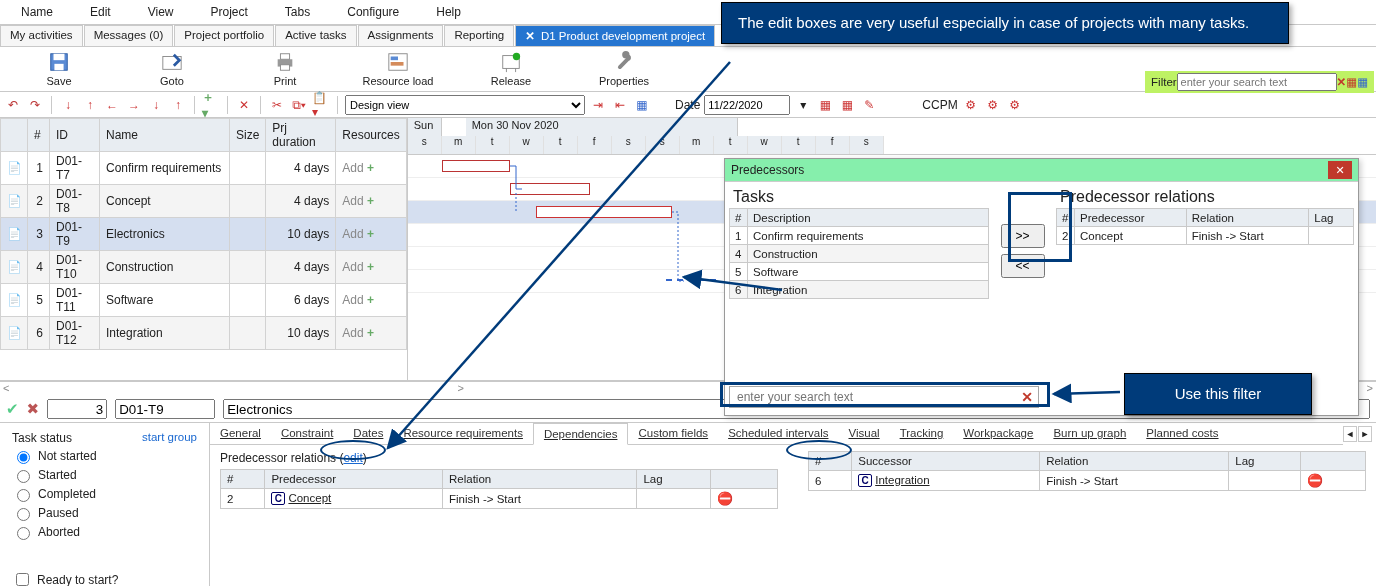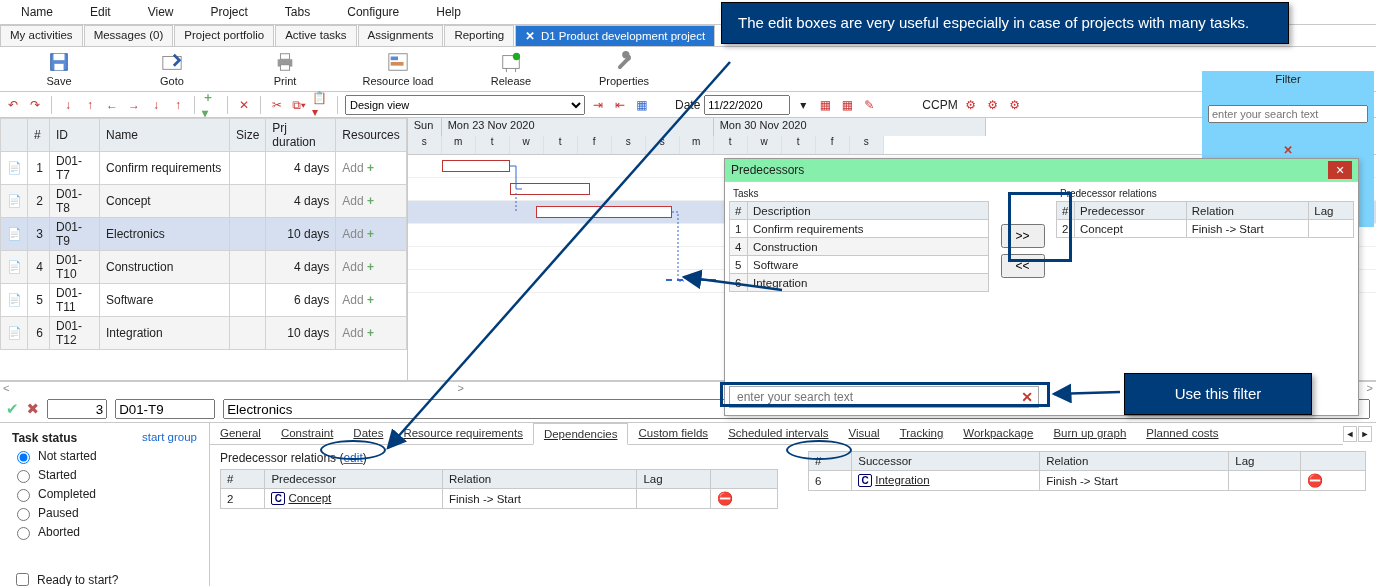--- a/index.html
+++ b/index.html
@@ -28,41 +28,41 @@
   .grid { border-right:1px solid var(--border2); }
   .grid table { border-collapse:collapse; font-size:12px; }
   .grid th, .grid td { border:1px solid #d2d2d2; padding:2px 6px; height:21px; }
   .grid th { background:var(--bg-head); font-weight:normal; text-align:left; }
   .grid tr.sel td { background:var(--bg-sel); }
   .grid tr.alt td { background:var(--bg-alt); }
   .grid td.num { text-align:right; }
   .grid td.addcell { color:#888; }
   .gantt { flex:1; position:relative; overflow:hidden; }
   .gantt-head { display:flex; flex-direction:column; border-bottom:1px solid var(--border2); }
-  .gantt-row1 { display:flex; height:18px; }
+  .gantt-row1 { display:flex; height:18px;gap:24px; }
   .gantt-row1 > div { border-right:1px solid var(--border2); padding:1px 6px; background:var(--bg-head); font-size:11px; }
   .gantt-row2 { display:flex; height:18px; }
   .gantt-row2 > div { width:34px; text-align:center; border-right:1px solid #e0e0e0; background:var(--bg-head); font-size:10px; }
   .gantt-body { position:relative; }
   .gantt-body .row { height:23px; border-bottom:1px solid #eee; position:relative; }
   .gantt-body .row.sel { background:var(--bg-sel); }
   .bar { position:absolute; height:12px; top:5px; background:#fff; border:1.5px solid #b33; }
   .bar.r3 { border-color:#c33; }
   
   .scrollrow { display:flex; justify-content:space-between; border-top:1px solid var(--border2); height:15px; padding:0 3px; }
   .scrollrow span { color:#888; font-size:11px; }
   .detail-top { display:flex; align-items:center; gap:8px; padding:3px 6px; border-bottom:1px solid var(--border2); }
   .detail-top .ok { color:#5c8; font-size:15px; }
   .detail-top .del { color:#b55; font-size:15px; }
   .detail-top input.idx { width:60px; height:20px; text-align:right; }
   .detail-top input.code { width:100px; height:20px; }
   .detail-top input.name { flex:1; height:20px; }
   .detail-main { display:flex; height:174px; }
   .status-pane { width:210px; padding:8px 12px; border-right:1px solid var(--border2); display:flex; flex-direction:column; gap:3px; }
-  .status-pane .hdr { font-weight:bold; }
+  .status-pane .hdr { font-weight:normal; }
   .status-pane label { display:flex; align-items:center; gap:5px; font-size:12px; }
   .status-pane .grouplink { color:var(--link); font-size:11.5px; position:absolute; margin-left:130px; }
   .tabs2 { display:flex; border-bottom:1px solid var(--border2); }
   .tabs2 > span { padding:4px 10px; font-size:11.5px; cursor:pointer; color:#333; }
   .tabs2 > span.active { background:#fff; border:1px solid var(--border2); border-bottom:1px solid #fff; margin-bottom:-1px; }
   .relpanes { display:flex; gap:30px; padding:6px 10px; }
   .relpane { flex:1; }
   .relpane .title { font-size:12px; margin-bottom:4px; }
   .relpane .title a { color:var(--link); text-decoration:underline; }
   .reltbl { border-collapse:collapse; width:100%; }
@@ -72,40 +72,40 @@
   
   .dlg { position:absolute; left:724px; top:158px; width:635px; height:258px; background:#fff; border:1px solid #999; box-shadow:2px 2px 6px rgba(0,0,0,.2); z-index:50; }
   .dlg .titlebar { display:flex; justify-content:space-between; align-items:center; background:#86efac; border-bottom:1px solid #ccc; padding:2px 6px; font-size:12px; }
   .dlg .closebtn { background:#c0392b; color:#fff; width:24px; height:18px; text-align:center; line-height:18px; font-size:11px; cursor:pointer; }
   .dlg .body { display:flex; padding:4px; gap:6px; height:200px; }
   .dlg .tasks, .dlg .rels { border:0px solid var(--border2); }
   .dlg .tasks { width:260px; }
   .dlg .mid { width:55px; display:flex; flex-direction:column; gap:6px; align-items:center; justify-content:flex-start; padding-top:38px; }
   .dlg .mid button { width:44px; height:24px; font-size:12px; }
   .dlg .rels { flex:1; }
-  .dlg .label { font-size:10px; margin:2px 4px; }
+  .dlg .label { font-size:16px; margin:2px 4px; }
   .dlg table { border-collapse:collapse; width:100%; }
   .dlg th, .dlg td { border:1px solid var(--border2); padding:2px 5px; font-size:11.5px; height:18px; text-align:left; }
   .dlg th { background:var(--bg-head); font-weight:normal; }
   .dlg tr.alt td { background:var(--bg-alt); }
   .dlg .search { display:flex; margin:4px; border:1px solid var(--border); align-items:center; padding:0 5px; height:22px; }
   .dlg .search input { border:none; flex:1; outline:none; font-size:12px; }
   .dlg .search .x { color:#c0392b; font-weight:bold; font-size:14px; cursor:pointer; }
   
   .callout { position:absolute; background:var(--accent); color:#fff; padding:10px 16px; font-size:15px; font-family:"Segoe UI","Futura",sans-serif; border:1px solid #000; box-shadow:3px 3px 5px rgba(0,0,0,.3); z-index:80; line-height:1.3; }
   .annot-box { position:absolute; border:3px solid var(--accent); z-index:70; pointer-events:none; }
   .annot-ellipse { position:absolute; border:2px solid var(--accent); border-radius:50%; z-index:70; pointer-events:none; }
   svg.arrow { position:absolute; z-index:72; pointer-events:none; overflow:visible; }
   .tabs2wrap { flex:1; display:flex; flex-direction:column; }
   .tabs2nav { display:flex; align-items:center; gap:1px; padding-right:4px; }
   .tabs2nav .nav { border:1px solid var(--border2); width:14px; height:16px; text-align:center; font-size:9px; line-height:14px; cursor:pointer; }
   .addplus { color:#6a6; font-weight:bold; }
   .c-icon { display:inline-block; width:14px; height:13px; border:1px solid #006; color:#006; text-align:center; font-size:10px; font-weight:bold; line-height:12px; border-radius:2px; margin-right:3px; }
   .docicon { width:14px; height:14px; display:inline-block; }
-  .right-tb { position:absolute; right:2px; top:71px; display:flex; align-items:center; gap:20px; font-size:11.5px; background:#7dd3fc; padding:2px 6px; z-index:1;flex-direction:column; }
+  .right-tb { position:absolute; right:2px; top:71px; display:flex; align-items:center; gap:0; font-size:11.5px; background:#bef264; padding:2px 6px; z-index:1; }
   .right-tb input { width:160px; height:18px; font-size:11px; }
 </style>
 </head>
 <body>
 
 <div class="menubar">
   <span>Name</span>
   <span>Edit</span>
   <span>View</span>
   <span>Project</span>
@@ -285,21 +285,20 @@
             <td class="num">10 days</td>
             <td class="addcell"><span>Add</span> <span class="addplus">+</span></td>
       </tr>
     </tbody>
       </table>
   </div>
   <div class="gantt">
     <div class="gantt-head">
       <div class="gantt-row1">
         <div style="width:34px;">Sun</div>
-        <div style="width:272px;">Mon 23 Nov 2020</div>
         <div style="width:272px;">Mon 30 Nov 2020</div>
       </div>
       <div class="gantt-row2">
         <div>s</div>
           <div>m</div>
           <div>t</div>
           <div>w</div>
           <div>t</div>
           <div>f</div>
           <div>s</div>

